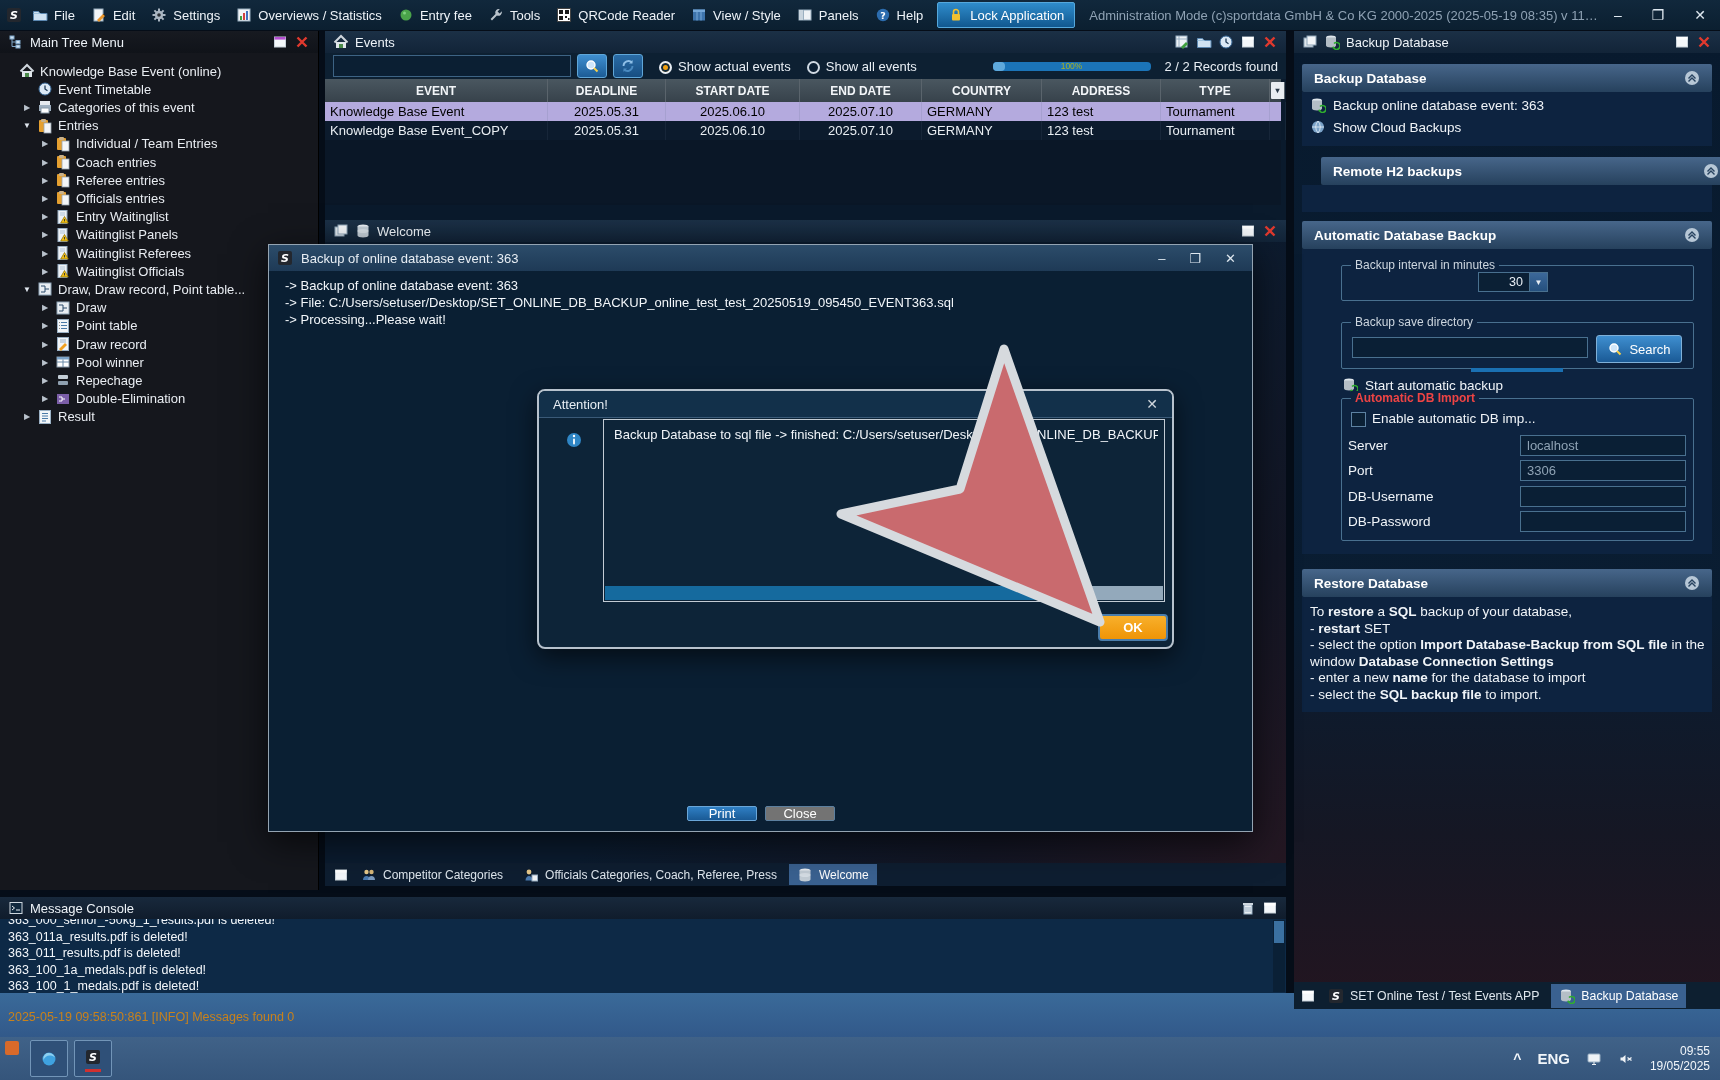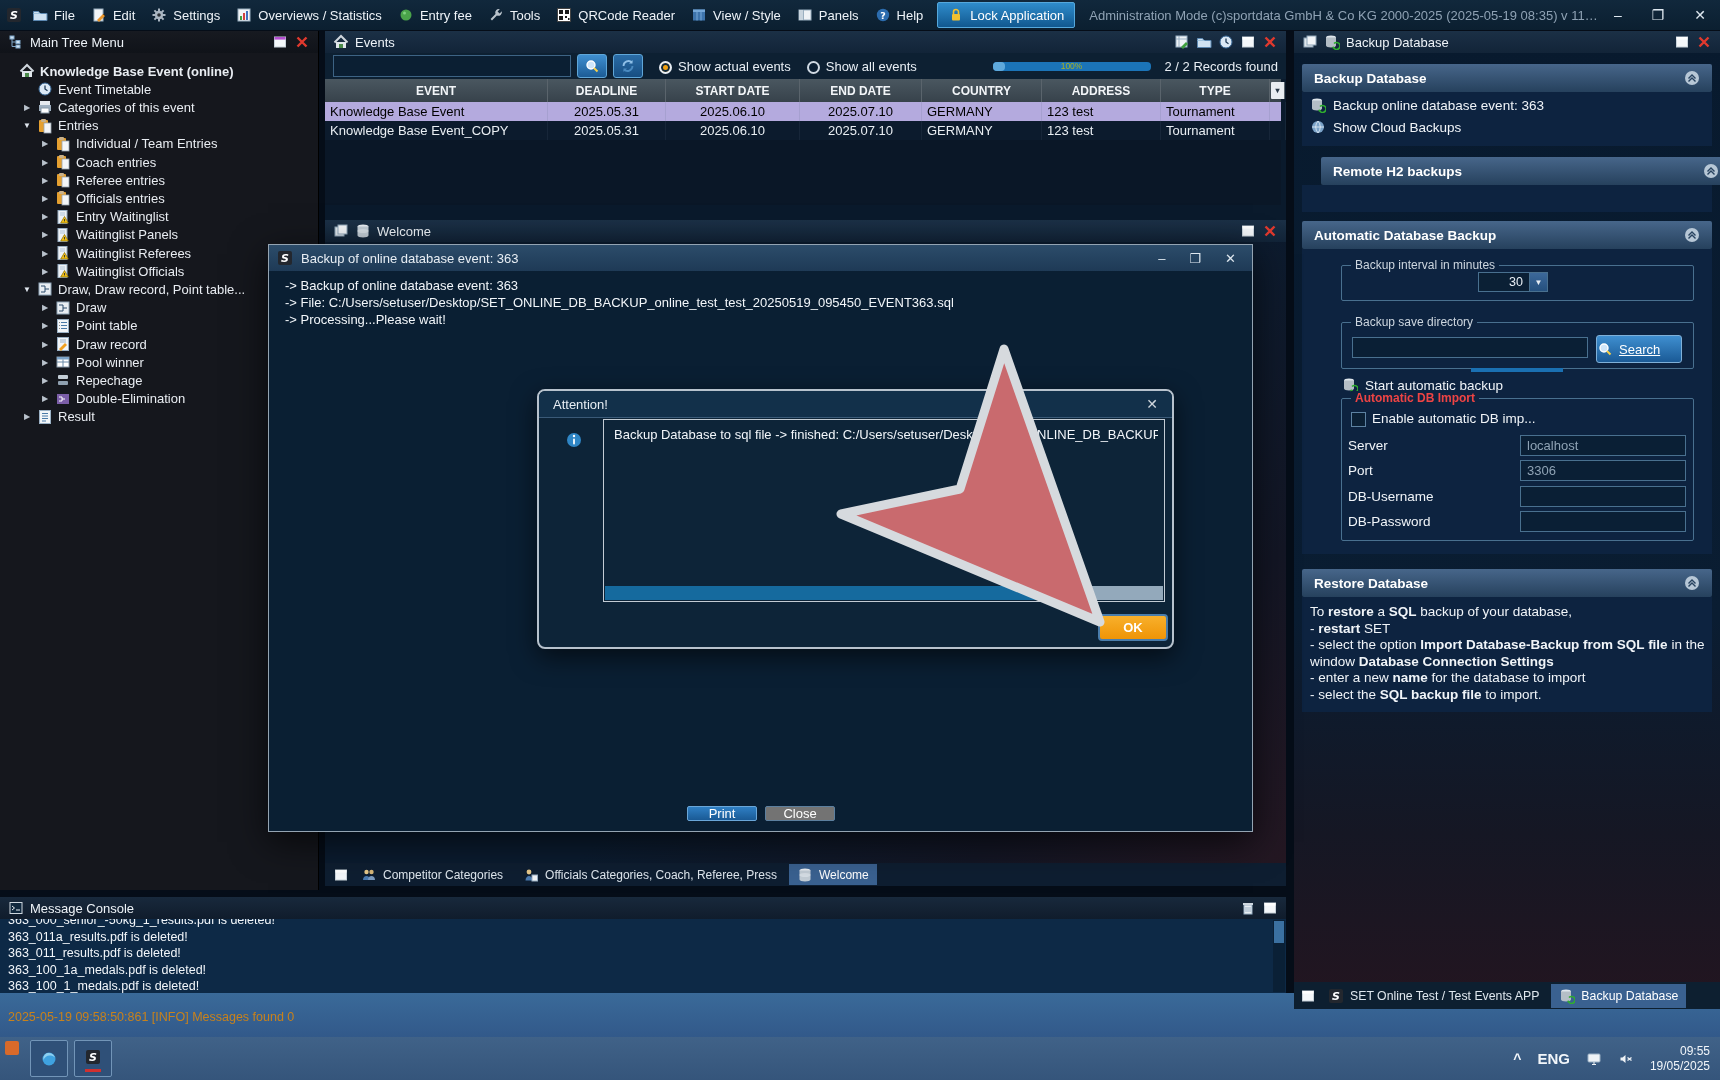--- a/index.html
+++ b/index.html
@@ -94,22 +94,22 @@
     font-weight:bold;font-size:13.5px;color:#fff;}
   .sec-head .chev{margin-left:auto;}
   .sec-panel{position:absolute;left:8px;width:410px;background:#0d2340;}
   .sb-link{position:absolute;display:flex;align-items:center;gap:7px;color:#f0f4f8;font-size:13.5px;white-space:nowrap;}
   .groupbox{position:absolute;border:1px solid #49708f;border-radius:2px;}
   .grouplabel{position:absolute;top:-8px;left:9px;background:#0d2340;padding:0 4px;font-size:12px;color:#cdd6df;white-space:nowrap;}
   .grouplabel.blue{color:#ef4444;font-weight:bold;}
   .sb-input{position:absolute;background:#0a1f35;border:1px solid #49708f;color:#8fa3b5;
     font:13px "Liberation Sans",sans-serif;padding:0 6px;box-sizing:border-box;}
   .fld-label{position:absolute;color:#f0f4f8;font-size:13.5px;white-space:nowrap;}
-  #sb-search-btn{position:absolute;display:flex;align-items:center;gap:6px;
-    background:linear-gradient(#3f8fd0,#1a5a96);border:1px solid #7fb0d8;border-radius:3px;color:#fff;font-size:13px;text-decoration:underline;}
+  #sb-search-btn{position:absolute;display:flex;align-items:center;justify-content:center;gap:6px;
+    background:linear-gradient(#3f8fd0,#1a5a96);border:1px solid #7fb0d8;border-radius:3px;color:#fff;font-size:13px;}
   #sb-combo{position:absolute;display:flex;}
   #sb-combo .val{width:52px;height:20px;background:#0b2035;border:1px solid #49708f;color:#e8eef4;font-size:12.5px;
     display:flex;align-items:center;justify-content:flex-end;padding:0 6px;box-sizing:border-box;}
   #sb-combo .arr{width:18px;height:20px;background:linear-gradient(#3c689a,#25507e);border:1px solid #49708f;border-left:none;
     color:#e8eef4;font-size:8px;display:flex;align-items:center;justify-content:center;box-sizing:border-box;}
   #sb-checkbox{position:absolute;width:13px;height:13px;background:#0b2035;border:1px solid #5d82a2;}
   #restore-text{position:absolute;left:16px;top:573px;width:396px;font-size:13.5px;line-height:16.5px;color:#f0f4f8;}
   #sb-tabs{position:absolute;left:0;top:951px;width:426px;height:27px;background:#0d1f30;display:flex;align-items:center;gap:4px;padding:0 6px;box-sizing:border-box;}
   .sbtab{display:flex;align-items:center;gap:6px;height:24px;padding:0 8px;color:#dfe7ee;font-size:12.3px;white-space:nowrap;}
   .sbtab.active{background:#3a6190;color:#fff;}
@@ -292,21 +292,21 @@
             <rect x="2.5" y="3" width="11" height="2.6" fill="#b44fd0"></rect>
           </svg>
         </span>
       <span class="ico">
           <svg viewBox="0 0 16 16">
             <path d="M3.5 3.5l9 9M12.5 3.5l-9 9" stroke="#e0392e" stroke-width="2.4"></path>
           </svg>
         </span>
     </div>
     <div id="tree-body">
-        <div class="tree-row" style="top: 7px; left: 4px; font-weight: bold;">
+        <div class="tree-row" style="top: 7px; left: 4px;">
           <span class="exp"></span>
           <span class="ico">
             <svg viewBox="0 0 16 16">
               <path d="M1.5 8.5L8 2l6.5 6.5" stroke="#cfd6dd" stroke-width="2" fill="none"></path>
               <rect x="3" y="8" width="10" height="6" fill="#dfe5ea"></rect>
               <rect x="6" y="10" width="4" height="4" fill="#4a8a4a"></rect>
             </svg>
           </span>
           <span>Knowledge Base Event (online)</span>
         </div>

